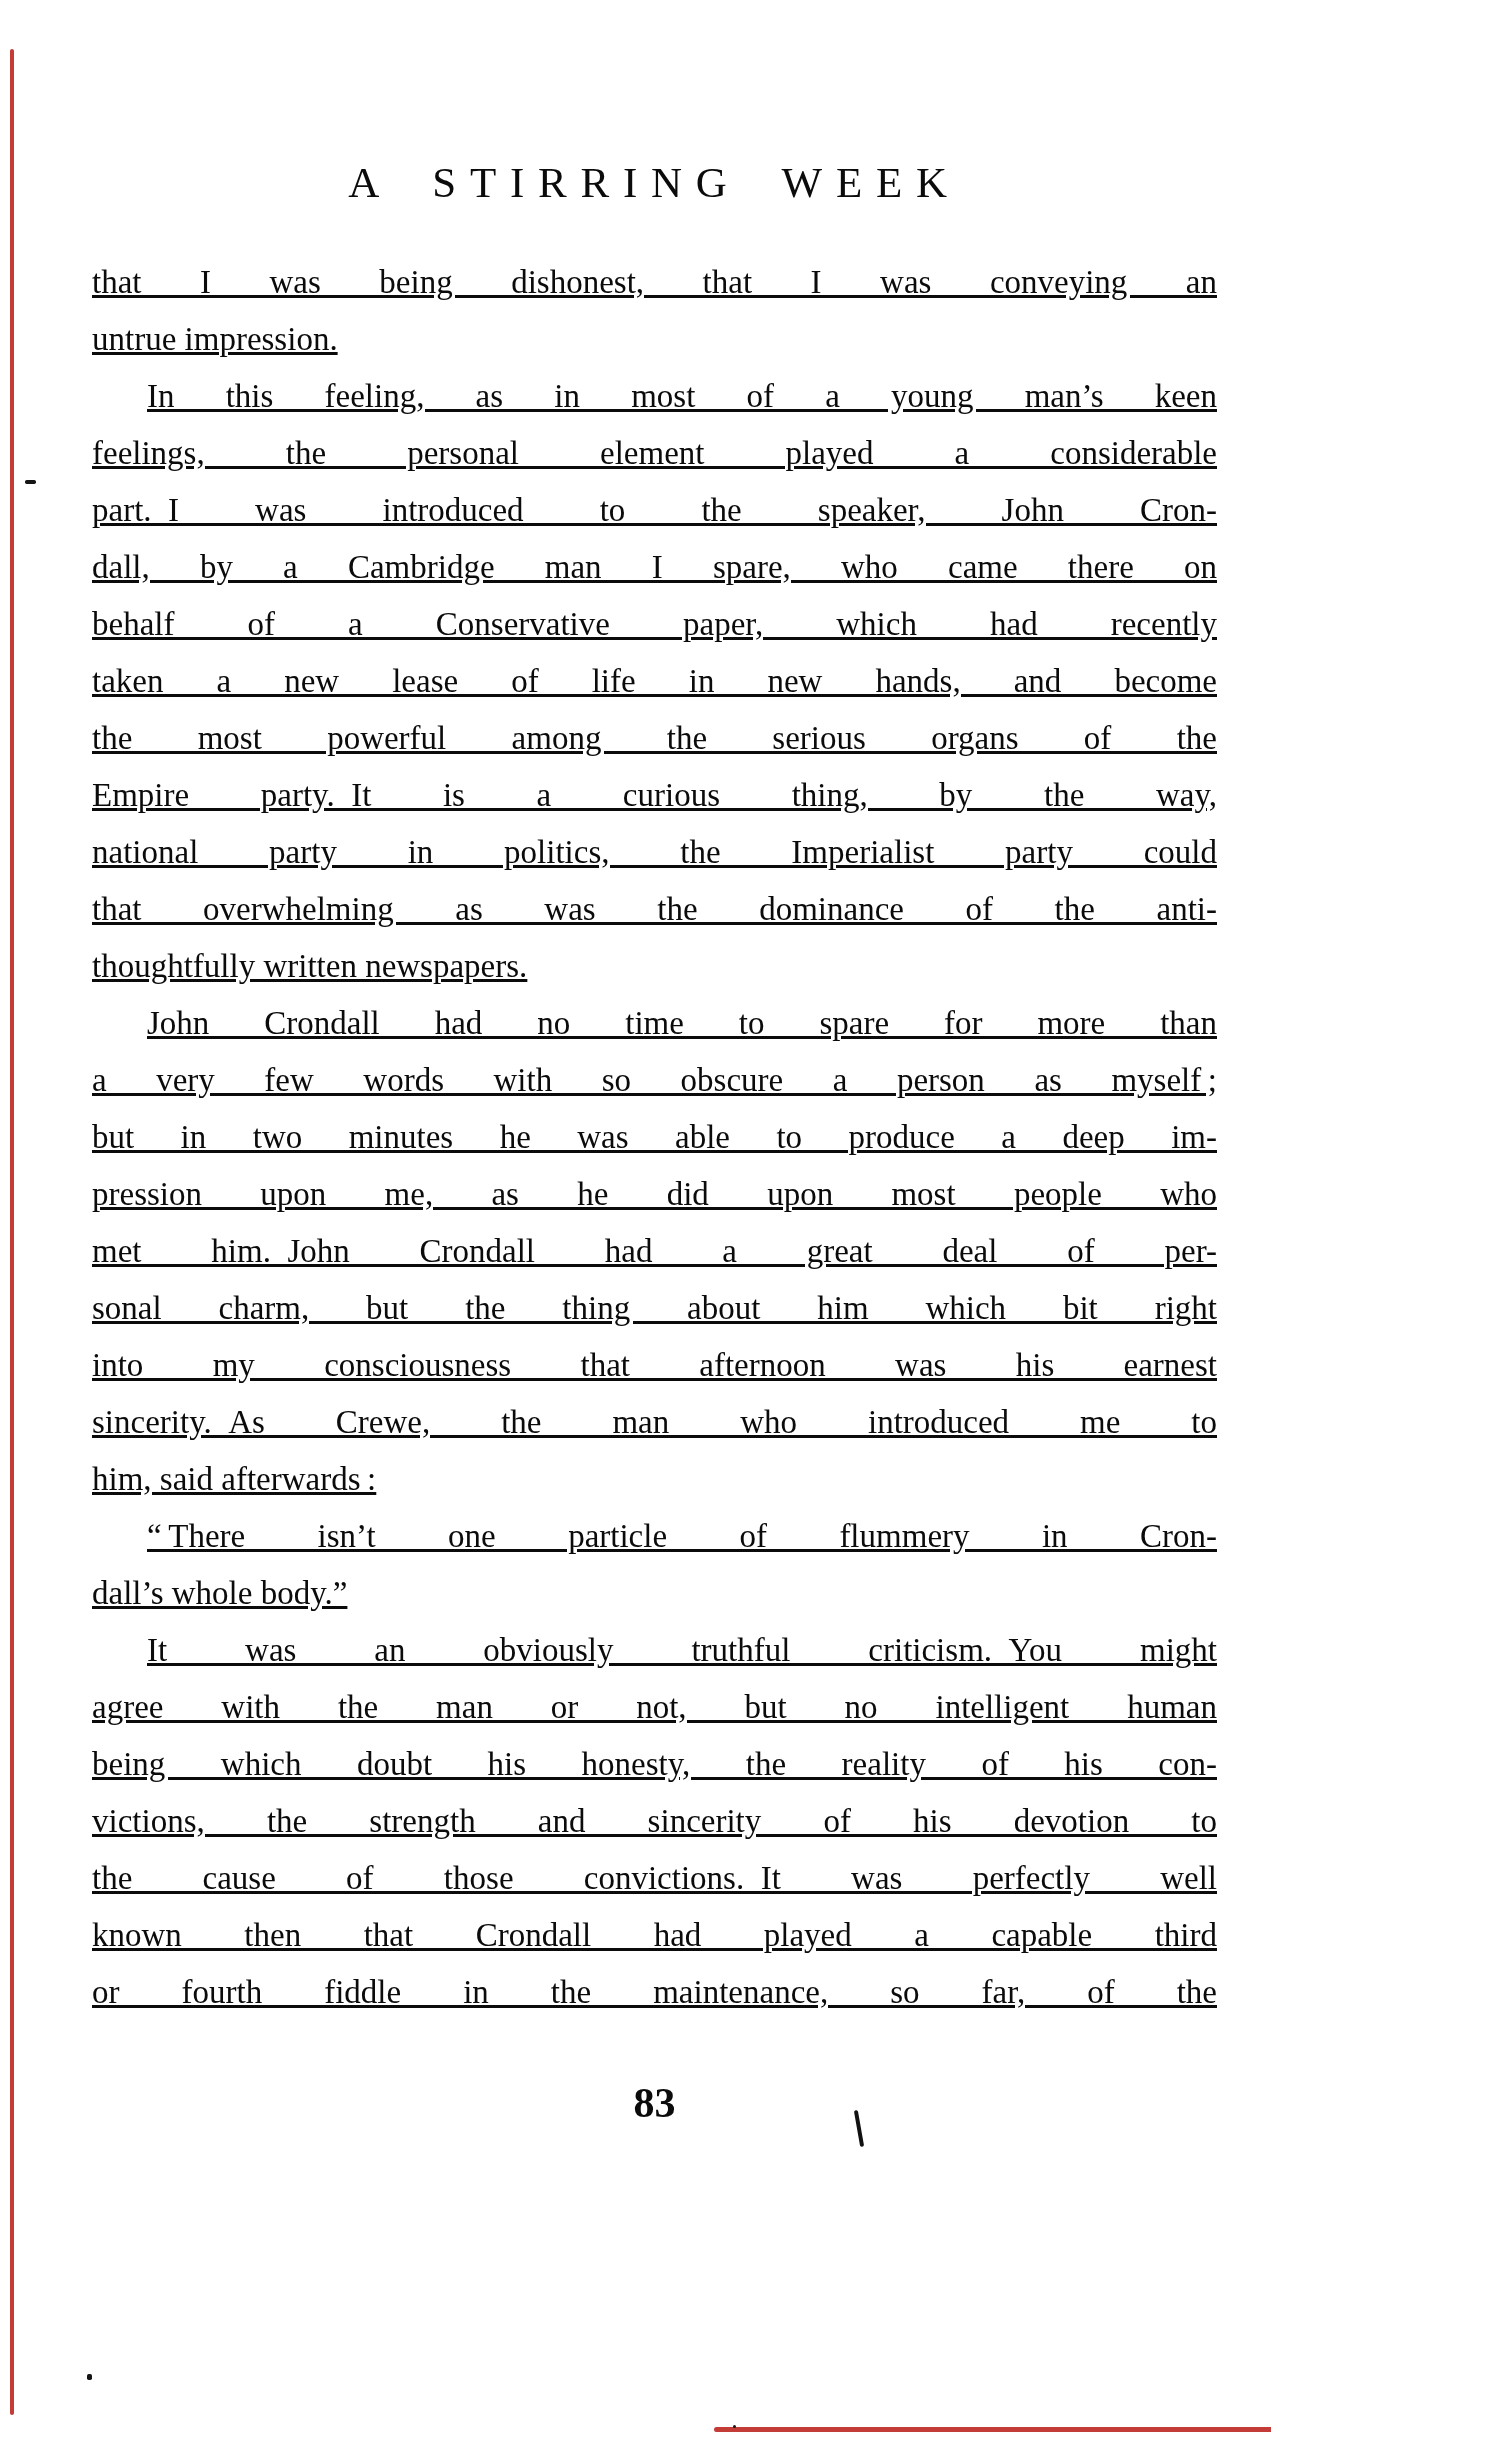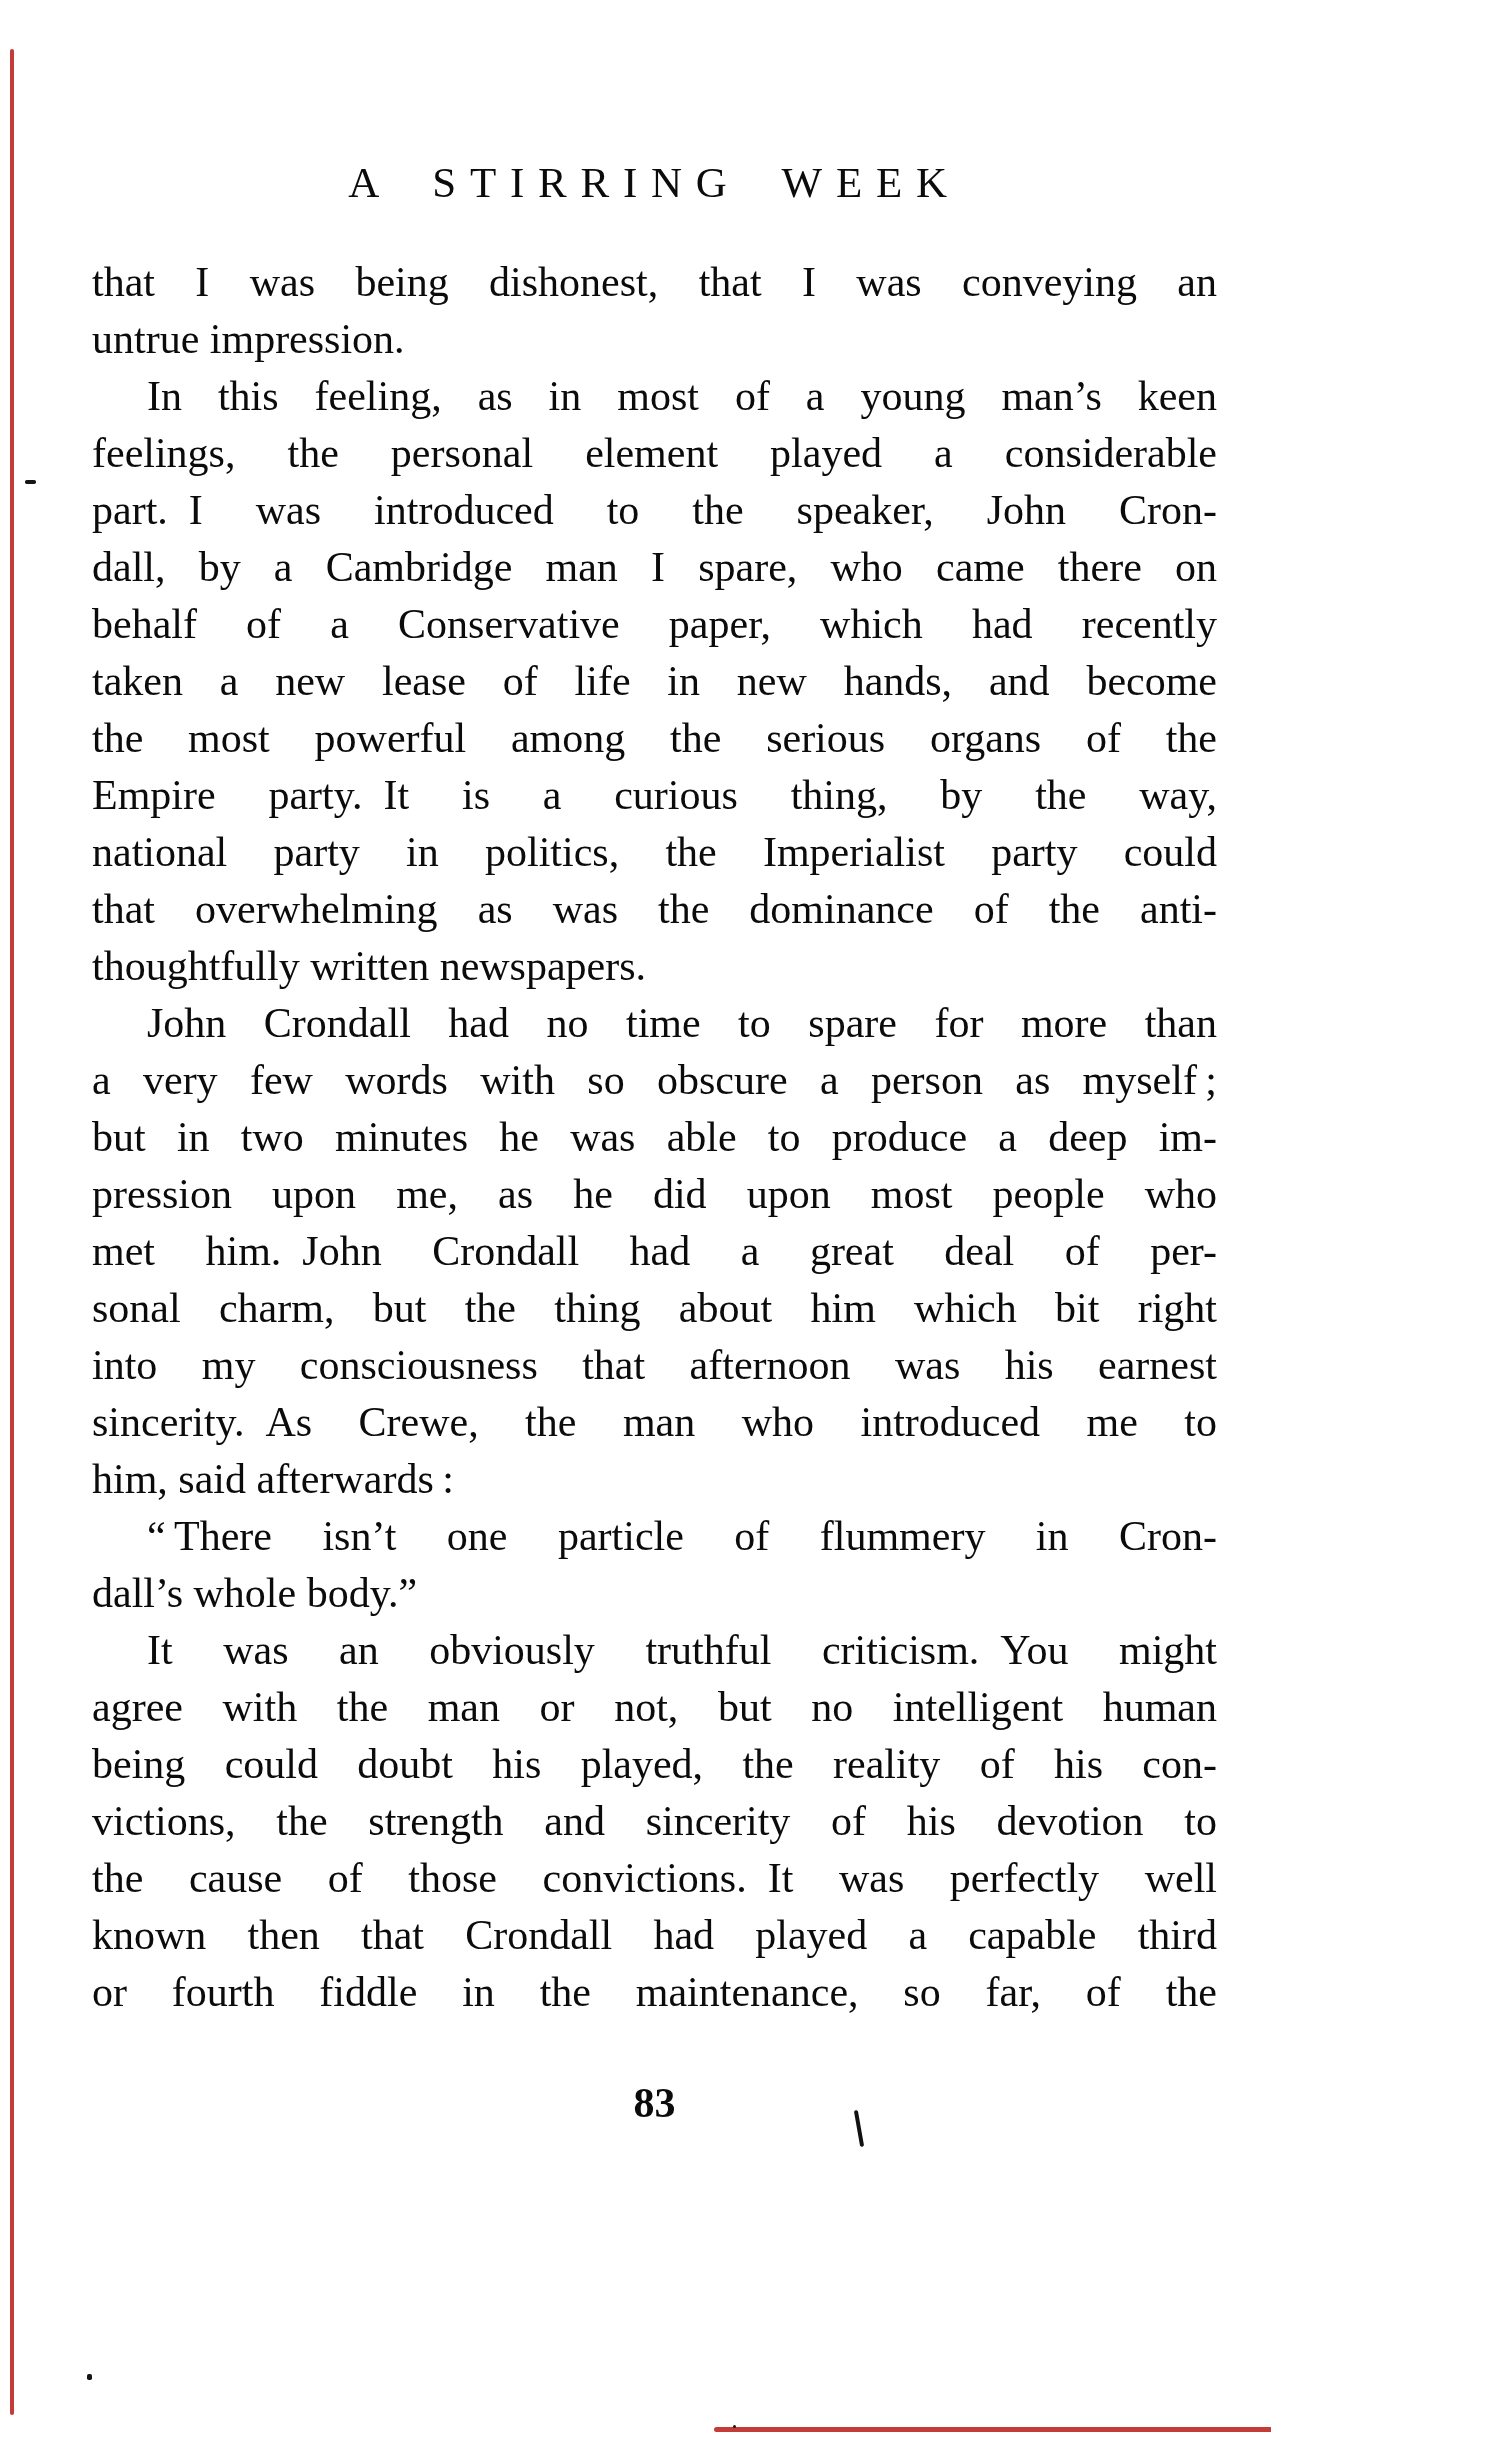--- a/index.html
+++ b/index.html
@@ -26,24 +26,25 @@
     margin:0;text-align:center;
     font-size:43px;font-weight:normal;
     letter-spacing:0.32em;word-spacing:0.40em;
     white-space:nowrap;
   }
   .text-block{
     position:absolute;left:92px;top:254px;width:1125px;
   }
   .line{
     margin:0;
-    font-size:42px;line-height:57px;
+    font-size:33px;line-height:57px;
     text-align:justify;text-align-last:justify;
     text-justify:inter-word;
     white-space:normal;
+    text-decoration:underline;
   }
   .line.indent{text-indent:55px;}
   .line.para-end{text-align-last:left;}
   .page-number{
     position:absolute;left:92px;top:2078px;width:1125px;
     text-align:center;font-size:42px;font-weight:bold;line-height:51px;
   }
   
   .pen-mark{
     position:absolute;left:857px;top:2110px;width:4.2px;height:37px;
@@ -88,21 +89,21 @@
       <p class="line">pression upon me, as he did upon most people who</p>
       <p class="line">met him. John Crondall had a great deal of per-</p>
       <p class="line">sonal charm, but the thing about him which bit right</p>
       <p class="line">into my consciousness that afternoon was his earnest</p>
       <p class="line">sincerity. As Crewe, the man who introduced me to</p>
       <p class="line para-end">him, said afterwards :</p>
       <p class="line indent">“ There isn’t one particle of flummery in Cron-</p>
       <p class="line para-end">dall’s whole body.”</p>
       <p class="line indent">It was an obviously truthful criticism. You might</p>
       <p class="line">agree with the man or not, but no intelligent human</p>
-      <p class="line">being could doubt his played, the reality of his con-</p>
+      <p class="line">being which doubt his honesty, the reality of his con-</p>
       <p class="line">victions, the strength and sincerity of his devotion to</p>
       <p class="line">the cause of those convictions. It was perfectly well</p>
       <p class="line">known then that Crondall had played a capable third</p>
       <p class="line">or fourth fiddle in the maintenance, so far, of the</p>
     </div>
 
   <div class="page-number">83</div>
 
   <div class="pen-mark"></div>
 

